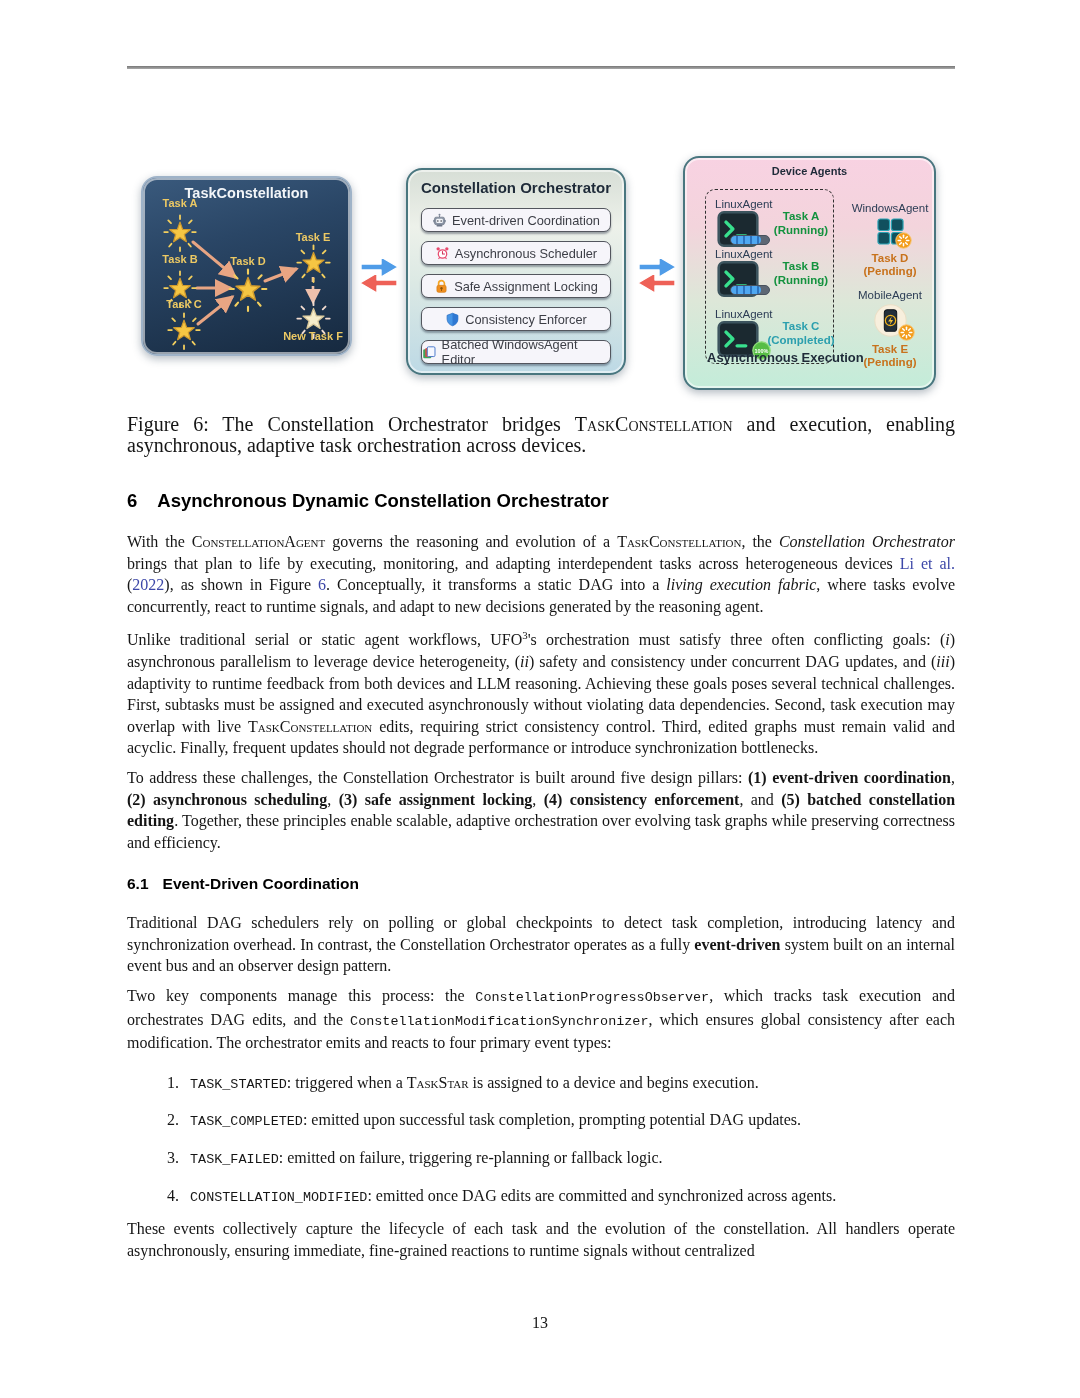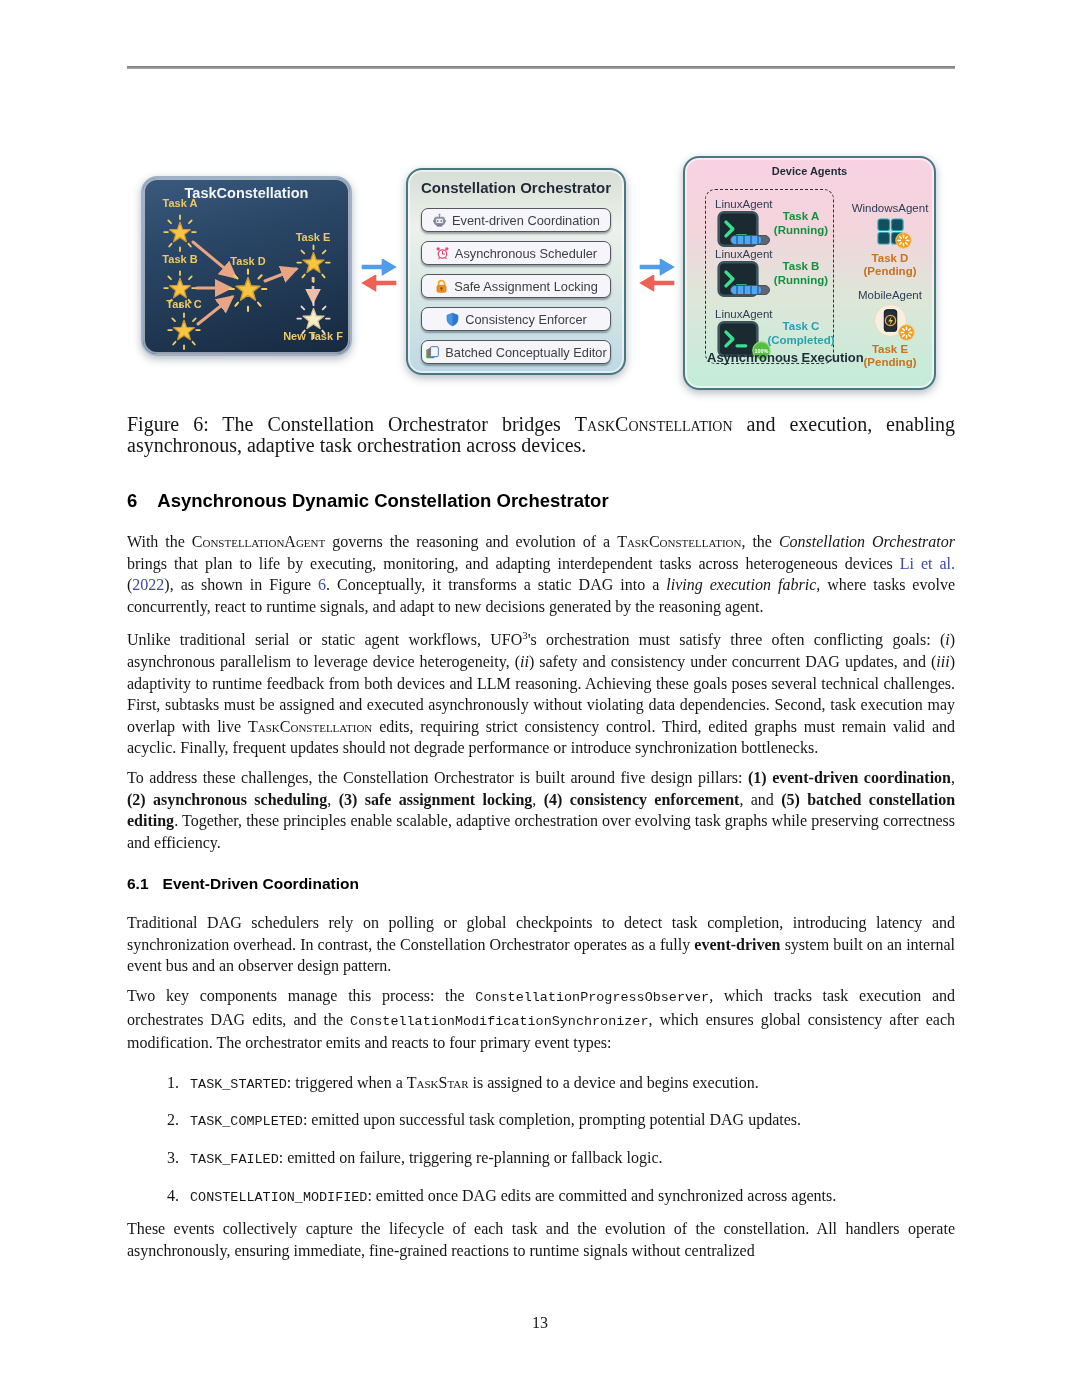--- a/index.html
+++ b/index.html
@@ -234,21 +234,21 @@
               <path d="M9,1.5 L15.5,4 V8.5 C15.5,12.5 12.8,15.2 9,16.5 Z" fill="#2f78d2"></path>
             </svg>
             <span>Consistency Enforcer</span>
           </div>
           <div class="pill">
             <svg class="inline-svg" width="15" height="15" viewBox="0 0 18 18">
               <rect x="1.5" y="5" width="10" height="11" rx="1.5" fill="#3fa65a"></rect>
               <rect x="4" y="3.5" width="10" height="11" rx="1.5" fill="#d85045"></rect>
               <rect x="6.5" y="2" width="9.5" height="12" rx="1.5" fill="#f5f7ff" stroke="#4a78cc" stroke-width="1.2"></rect>
             </svg>
-            <span>Batched Conceptually Editor</span>
+            <span>Batched WindowsAgent Editor</span>
           </div>
         </div>
       </div>
 
       <svg class="exchange exch-2" viewBox="0 0 44 50">
         <polygon points="4,14 24,14 24,7 41,17 24,27 24,20 4,20" fill="#4f9ce8" stroke="#ffffff" stroke-width="1.4" stroke-linejoin="round"></polygon>
         <polygon points="40,30 20,30 20,23 3,33 20,43 20,36 40,36" fill="#ee6157" stroke="#ffffff" stroke-width="1.4" stroke-linejoin="round"></polygon>
       </svg>
 
       <div class="panel panel-da">

